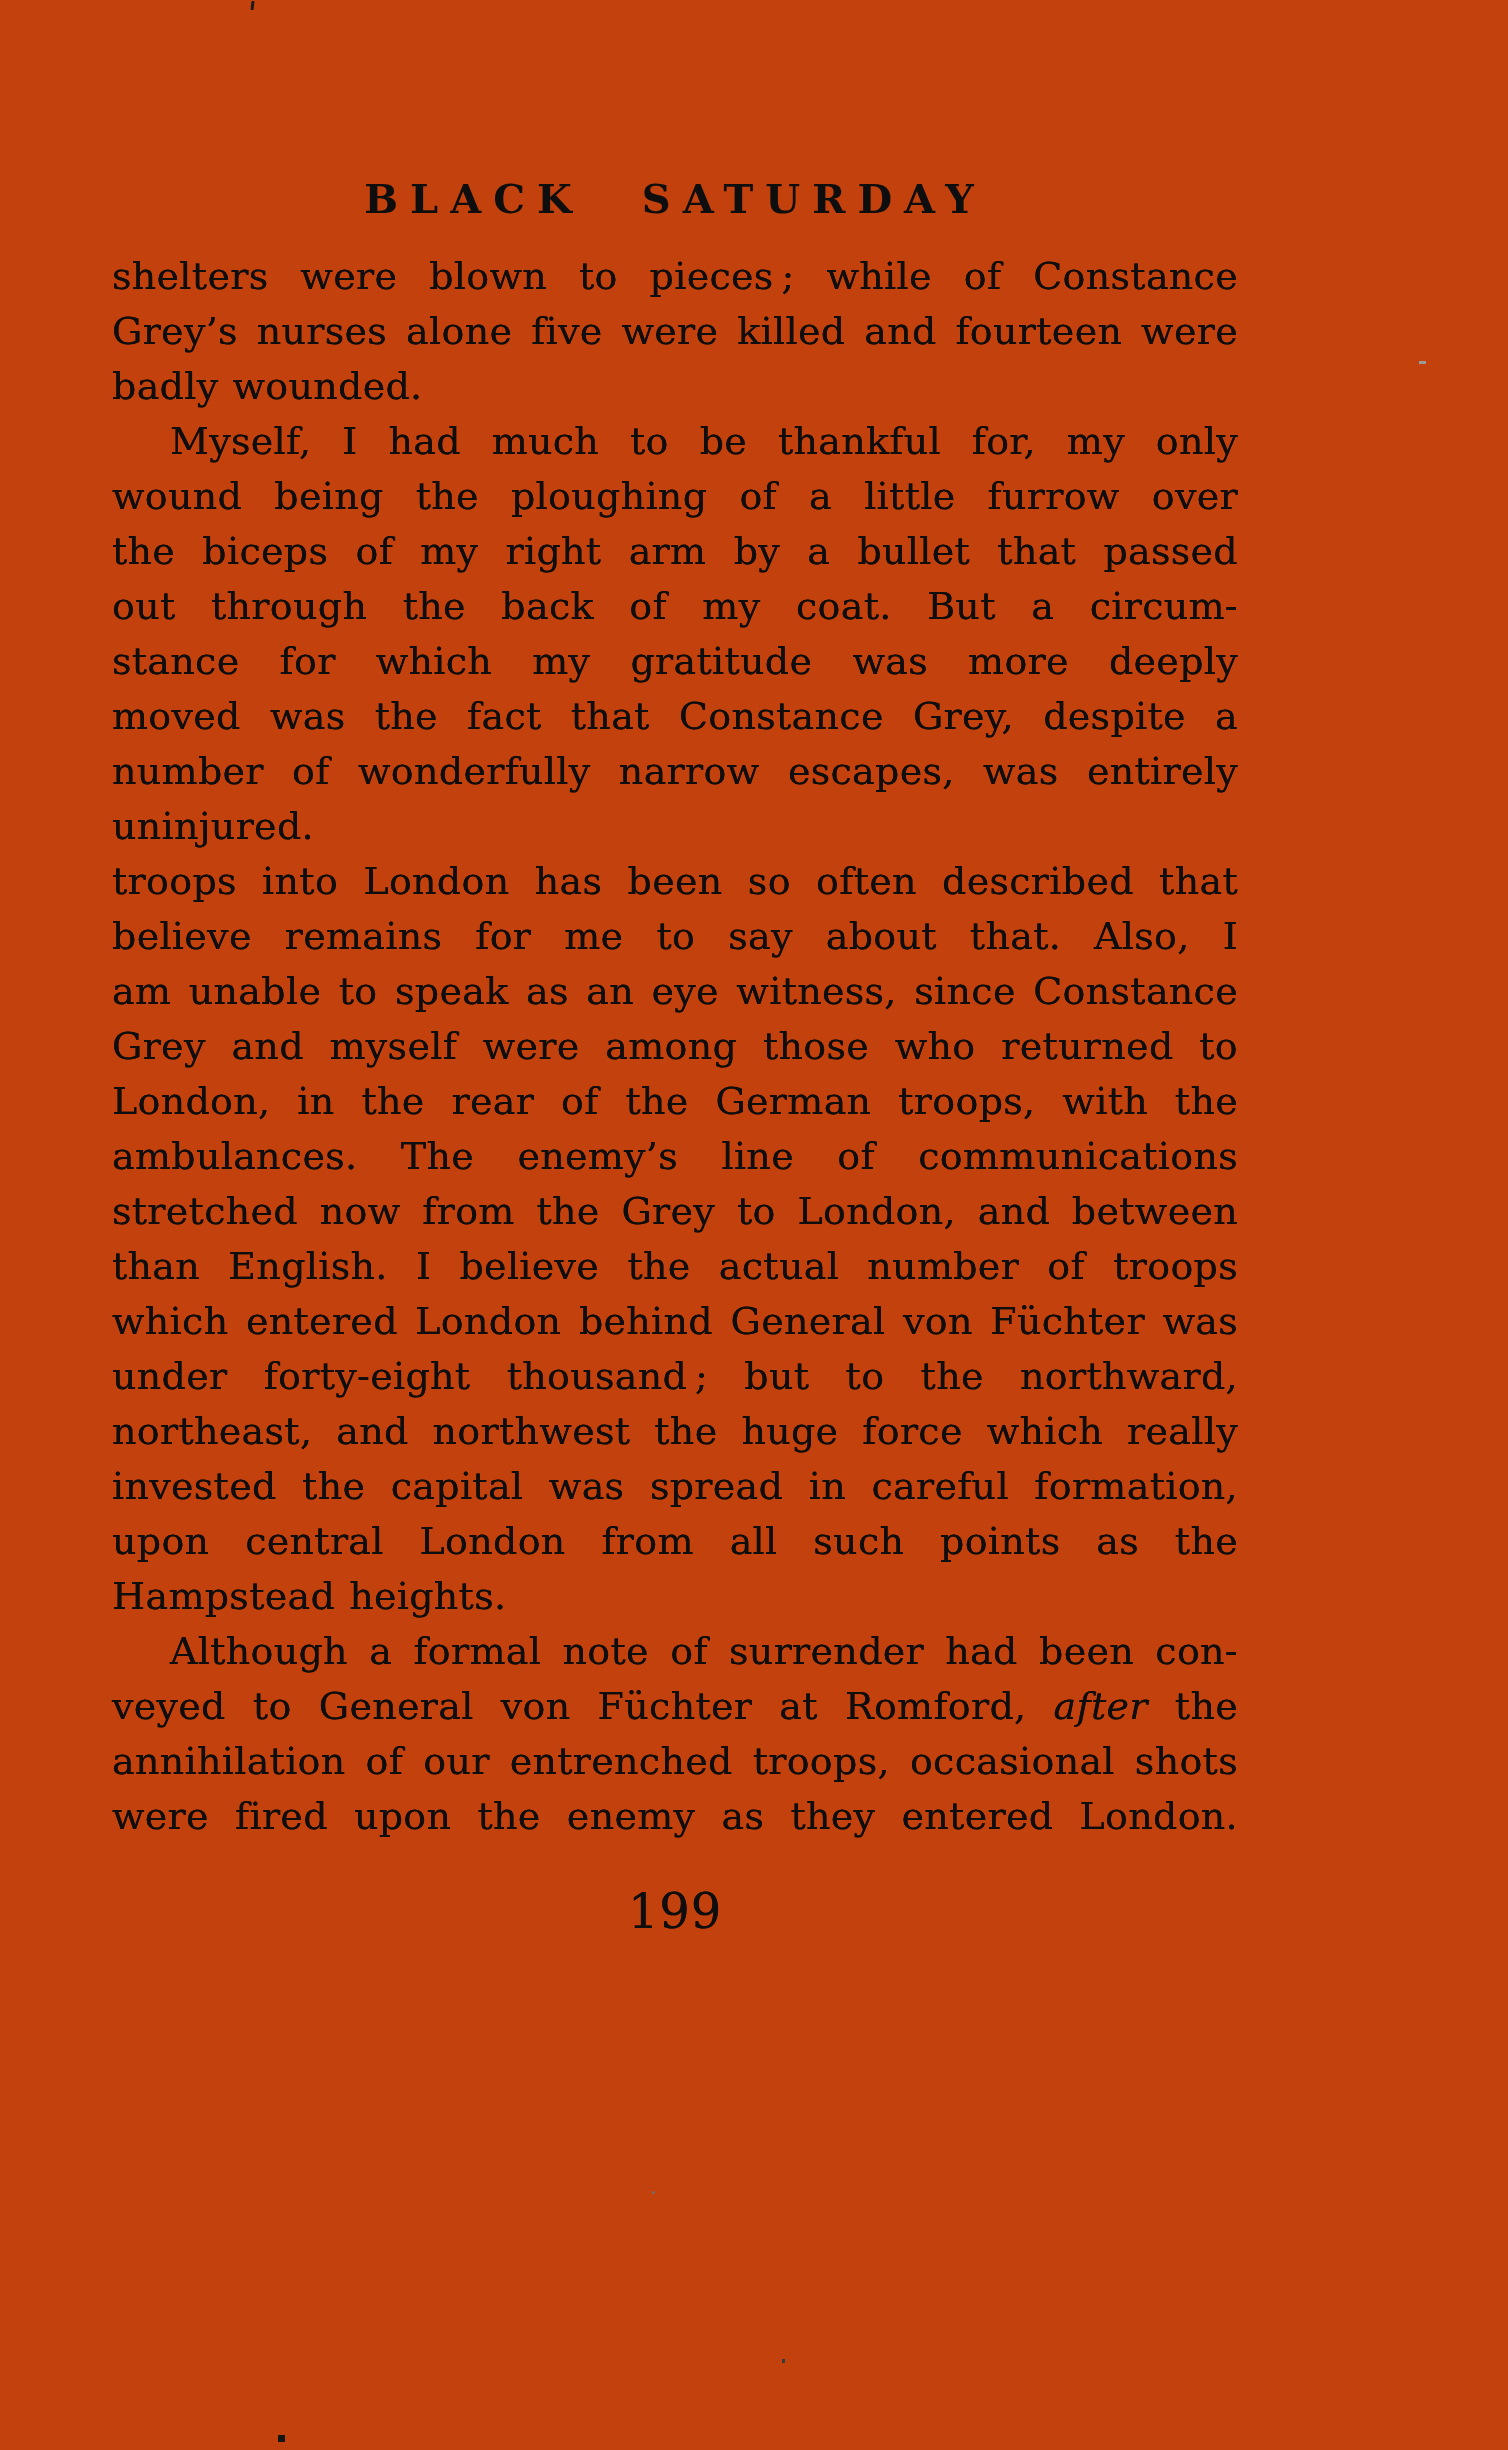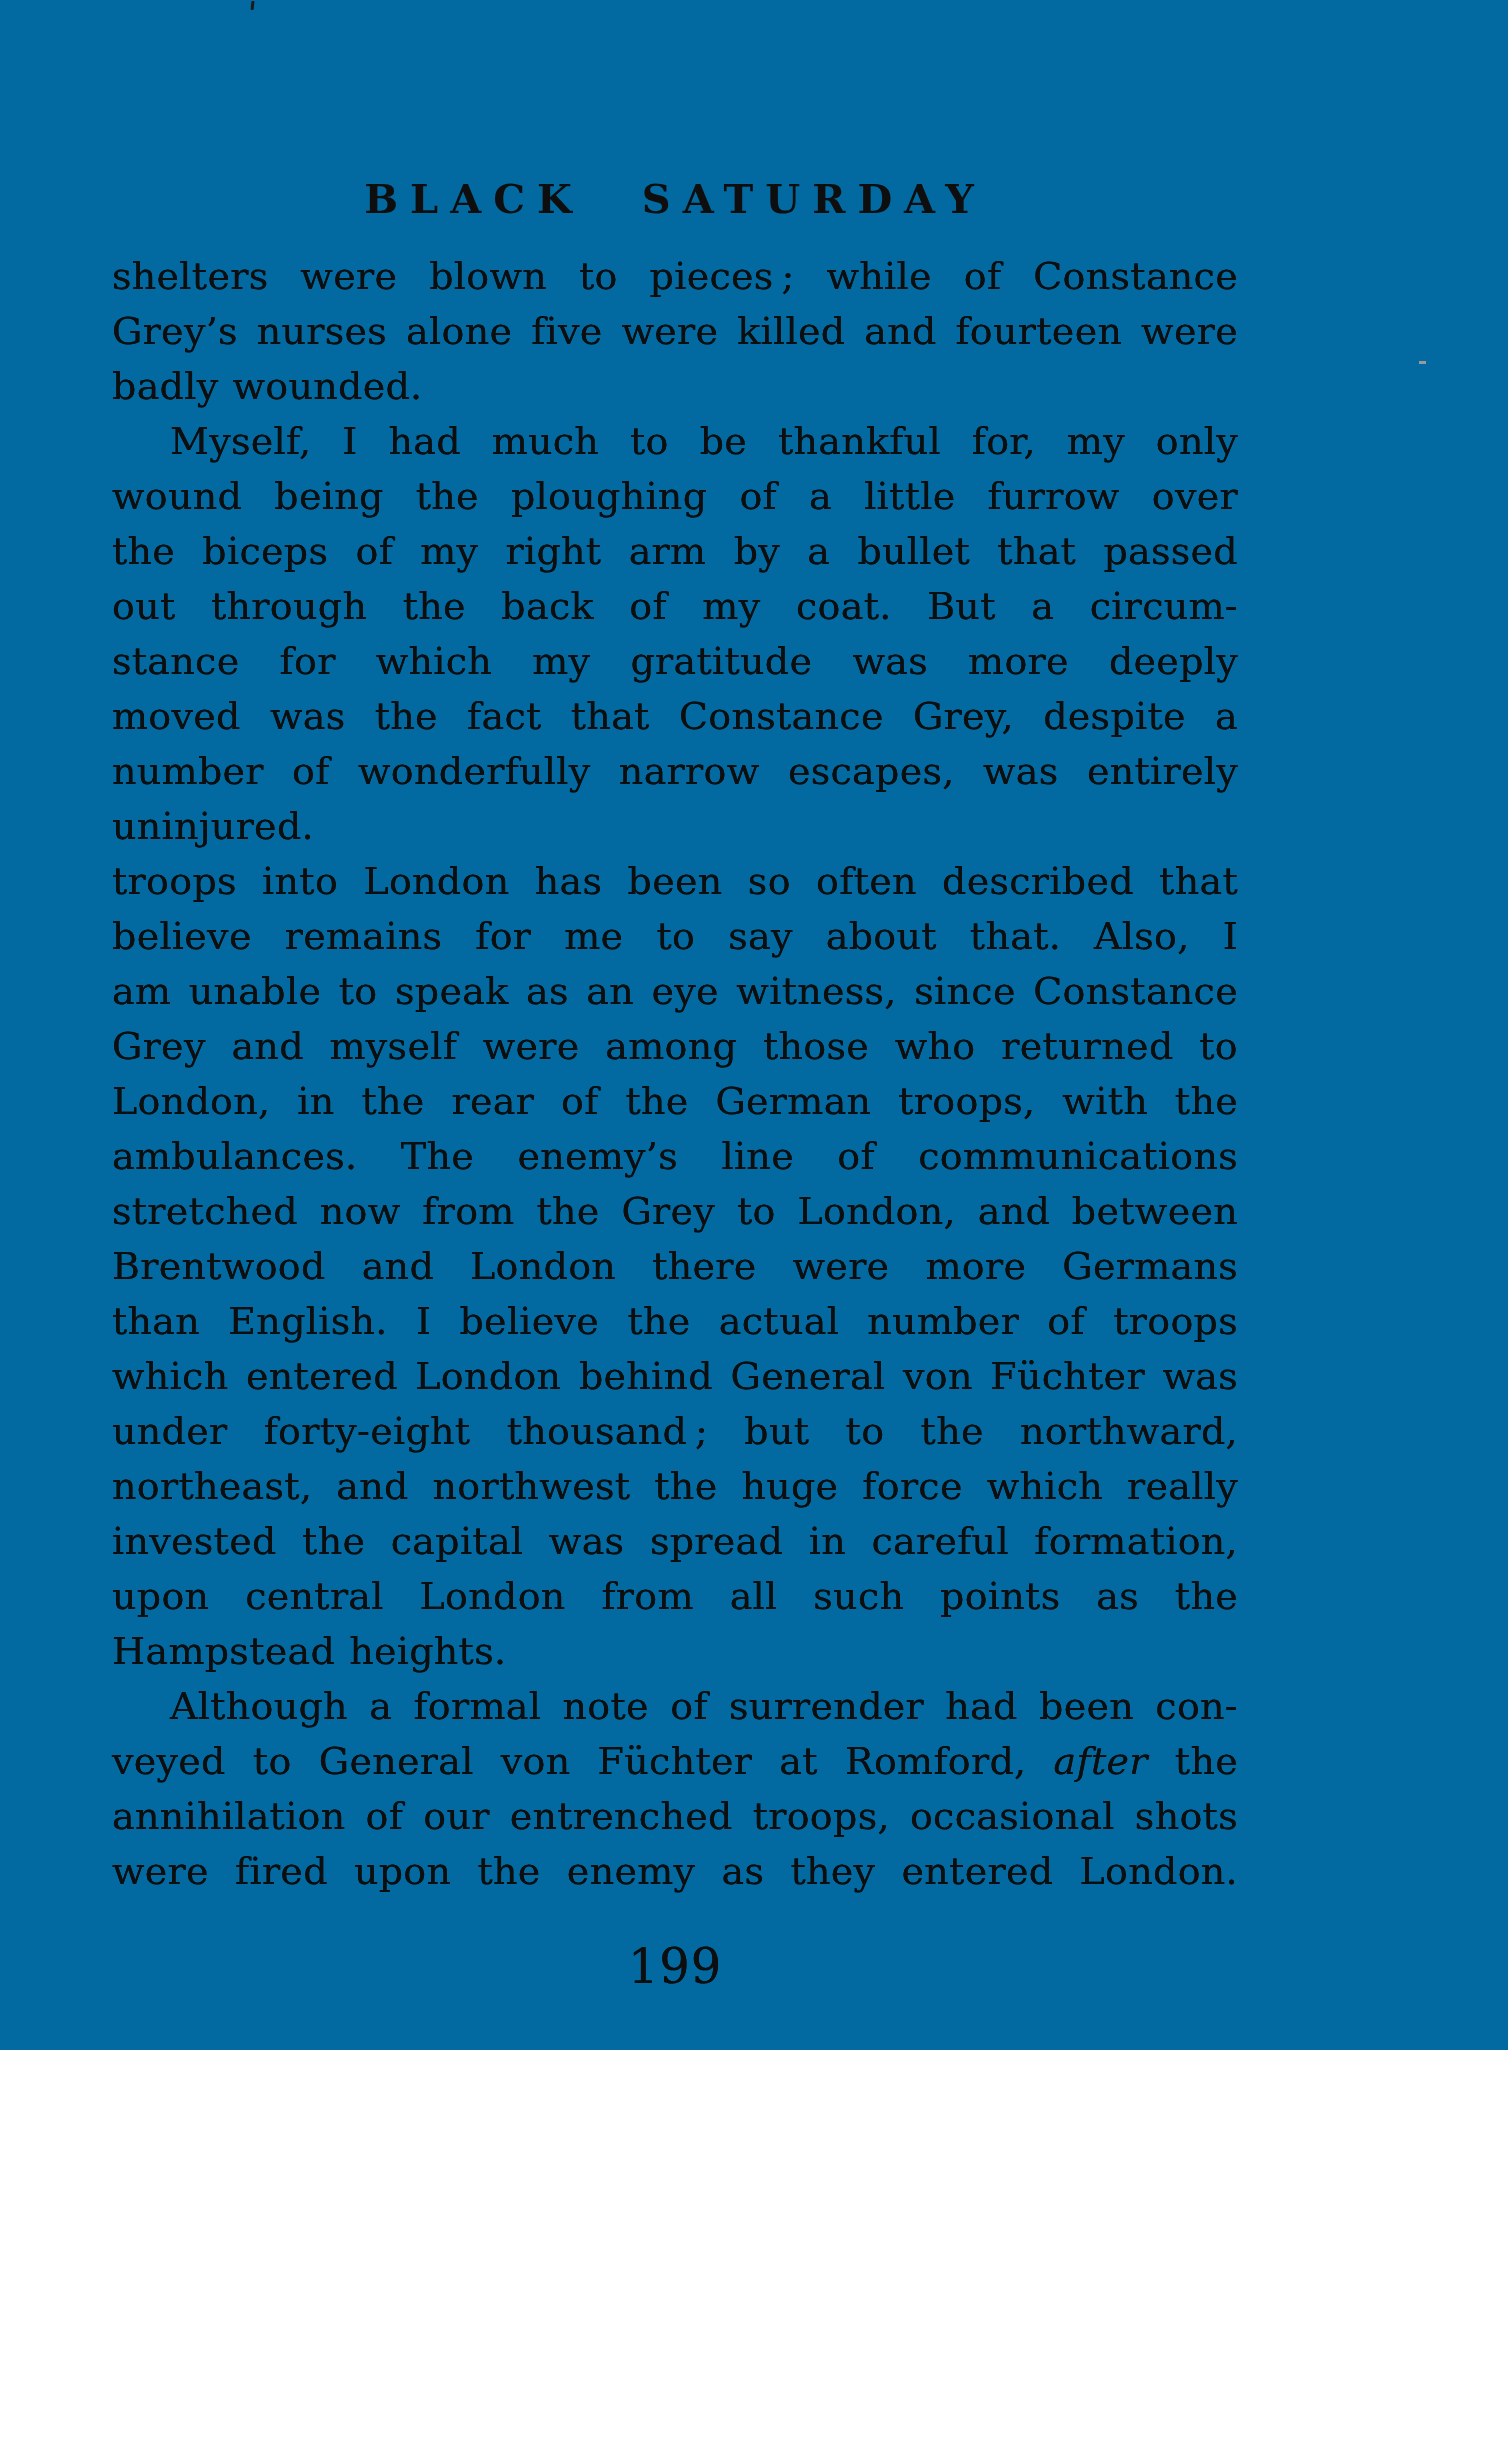--- a/index.html
+++ b/index.html
@@ -1,20 +1,20 @@
 <!DOCTYPE html>
 <html style="font-size:13.6px"><head>
 <meta charset="utf-8">
 <style>
   html,body{margin:0;padding:0;}
   .page{
     position:relative;
     width:1508px;
-    height:2050px;
-    background:#0369a1;
+    height:2450px;
+    background:#c2410c;
     overflow:hidden;
     font-family:"DejaVu Serif","Liberation Serif",serif;
     color:#0e0e0e;
   }
   .content{
     position:absolute;
     left:112px;
     top:0;
     width:1126px;
   }
@@ -88,21 +88,20 @@
       <div class="ln j">moved was the fact that Constance Grey, despite a</div>
       <div class="ln j">number of wonderfully narrow escapes, was entirely</div>
       <div class="ln">uninjured.</div>
       <div class="ln j">troops into London has been so often described that</div>
       <div class="ln j">believe remains for me to say about that. Also, I</div>
       <div class="ln j">am unable to speak as an eye witness, since Constance</div>
       <div class="ln j">Grey and myself were among those who returned to</div>
       <div class="ln j">London, in the rear of the German troops, with the</div>
       <div class="ln j">ambulances. The enemy’s line of communications</div>
       <div class="ln j">stretched now from the Grey to London, and between</div>
-      <div class="ln j">Brentwood and London there were more Germans</div>
       <div class="ln j">than English. I believe the actual number of troops</div>
       <div class="ln j">which entered London behind General von Füchter was</div>
       <div class="ln j">under forty-eight thousand ; but to the northward,</div>
       <div class="ln j">northeast, and northwest the huge force which really</div>
       <div class="ln j">invested the capital was spread in careful formation,</div>
       <div class="ln j">upon central London from all such points as the</div>
       <div class="ln">Hampstead heights.</div>
       <div class="ln j ind">Although a formal note of surrender had been con-</div>
       <div class="ln j">
         <span>veyed to General von Füchter at Romford, </span><em>after</em><span> the</span>

